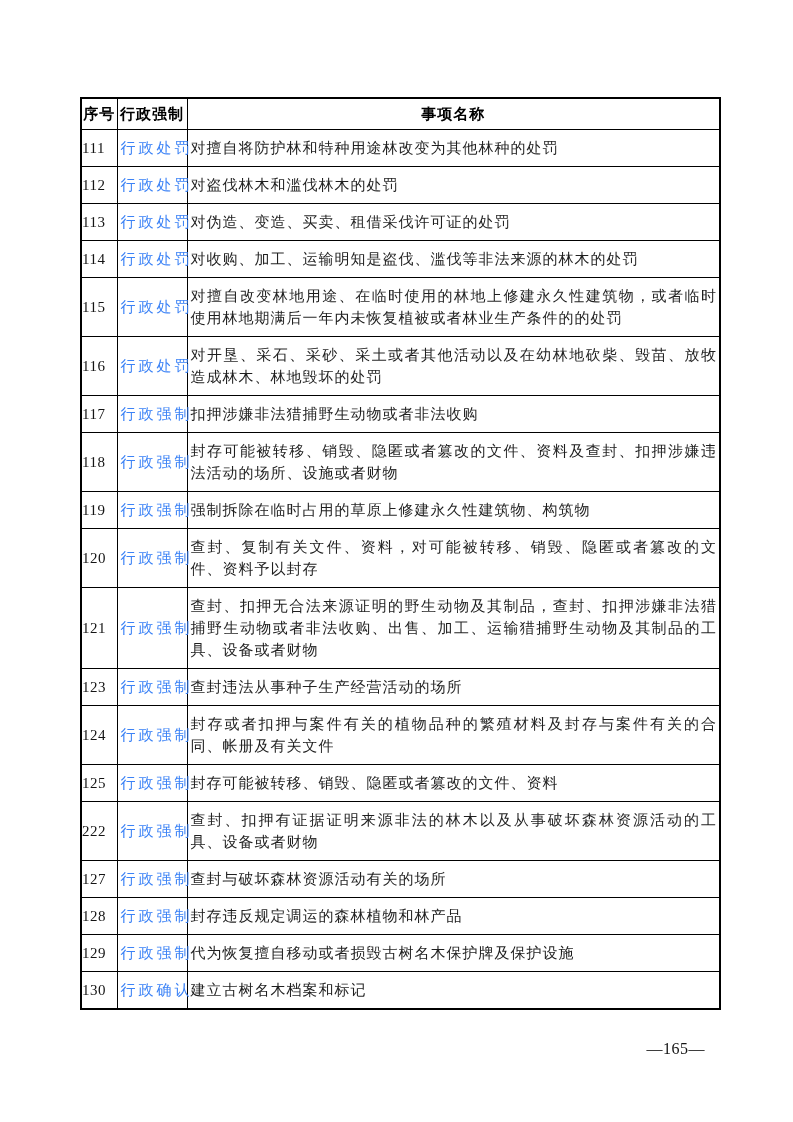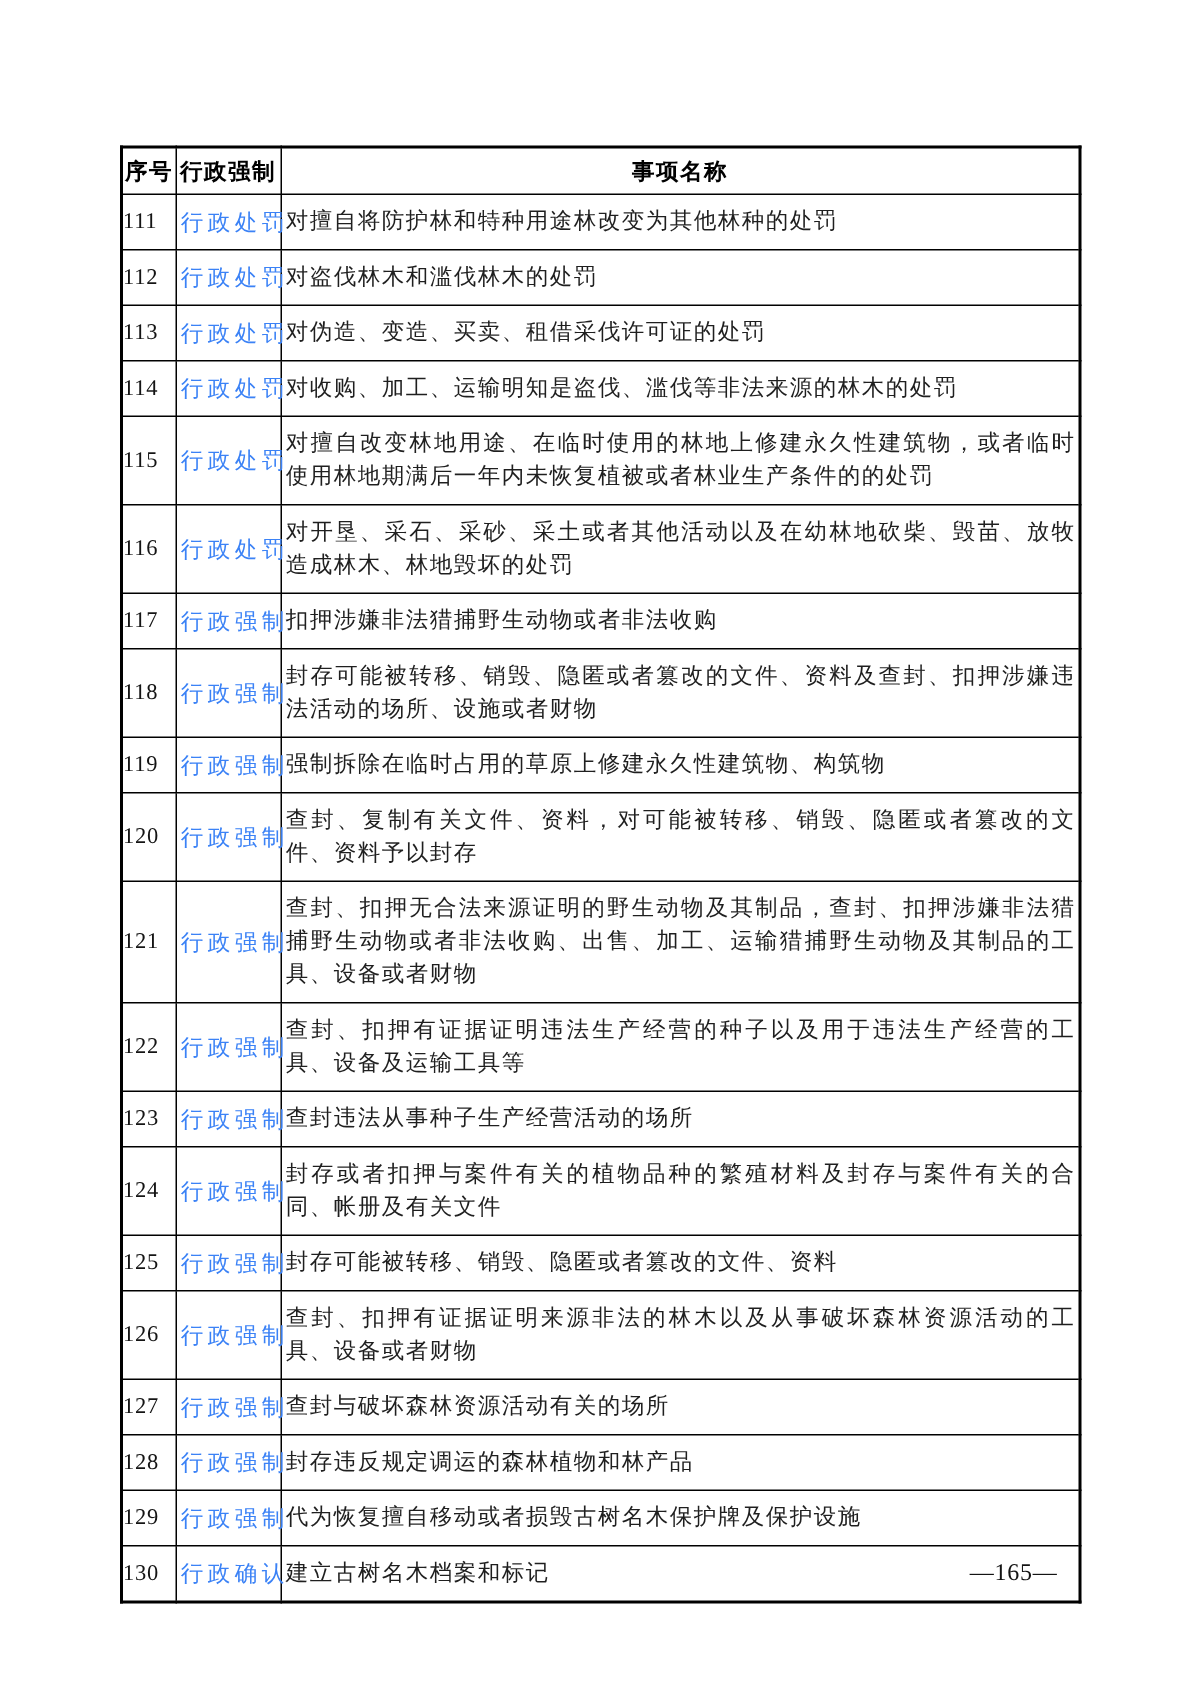--- a/index.html
+++ b/index.html
@@ -142,41 +142,36 @@
         <td class="no-cell">120</td>
         <td class="type-cell">行政强制</td>
         <td class="name-cell">查封、复制有关文件、资料，对可能被转移、销毁、隐匿或者篡改的文件、资料予以封存</td>
       </tr>
       <tr>
         <td class="no-cell">121</td>
         <td class="type-cell">行政强制</td>
         <td class="name-cell">查封、扣押无合法来源证明的野生动物及其制品，查封、扣押涉嫌非法猎捕野生动物或者非法收购、出售、加工、运输猎捕野生动物及其制品的工具、设备或者财物</td>
       </tr>
       <tr>
-        <td class="no-cell">122</td>
-        <td class="type-cell">行政强制</td>
-        <td class="name-cell">查封、扣押有证据证明违法生产经营的种子以及用于违法生产经营的工具、设备及运输工具等</td>
-      </tr>
-      <tr>
         <td class="no-cell">123</td>
         <td class="type-cell">行政强制</td>
         <td class="name-cell">查封违法从事种子生产经营活动的场所</td>
       </tr>
       <tr>
         <td class="no-cell">124</td>
         <td class="type-cell">行政强制</td>
         <td class="name-cell">封存或者扣押与案件有关的植物品种的繁殖材料及封存与案件有关的合同、帐册及有关文件</td>
       </tr>
       <tr>
         <td class="no-cell">125</td>
         <td class="type-cell">行政强制</td>
         <td class="name-cell">封存可能被转移、销毁、隐匿或者篡改的文件、资料</td>
       </tr>
       <tr>
-        <td class="no-cell">126</td>
+        <td class="no-cell">222</td>
         <td class="type-cell">行政强制</td>
         <td class="name-cell">查封、扣押有证据证明来源非法的林木以及从事破坏森林资源活动的工具、设备或者财物</td>
       </tr>
       <tr>
         <td class="no-cell">127</td>
         <td class="type-cell">行政强制</td>
         <td class="name-cell">查封与破坏森林资源活动有关的场所</td>
       </tr>
       <tr>
         <td class="no-cell">128</td>

